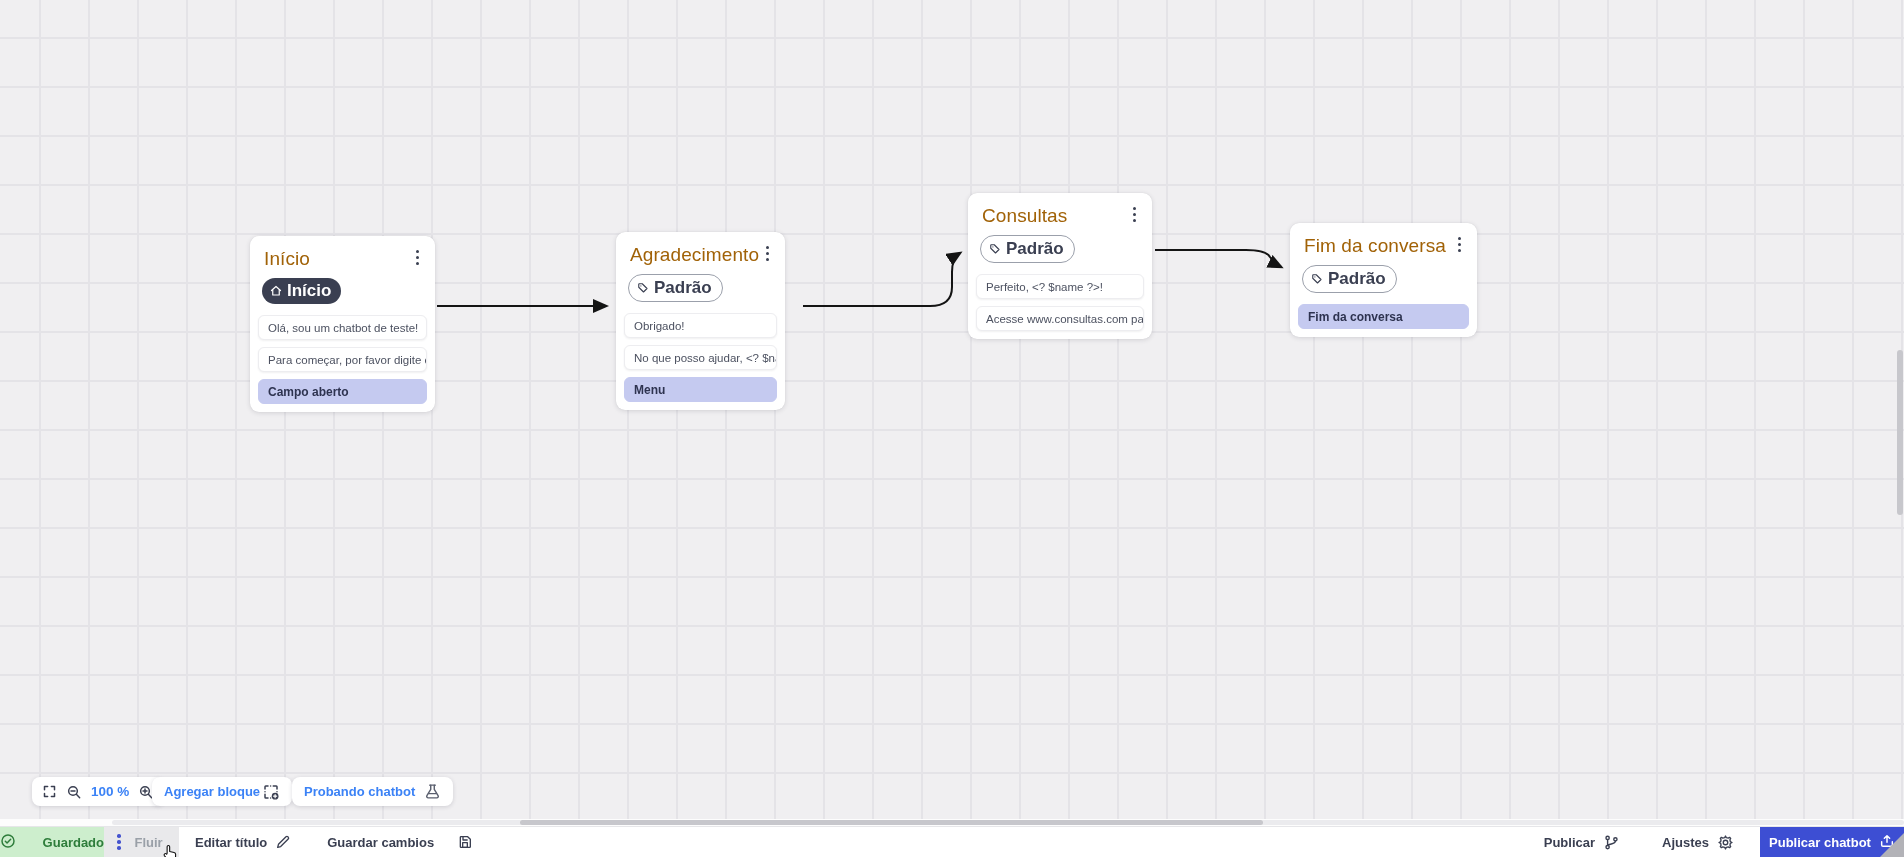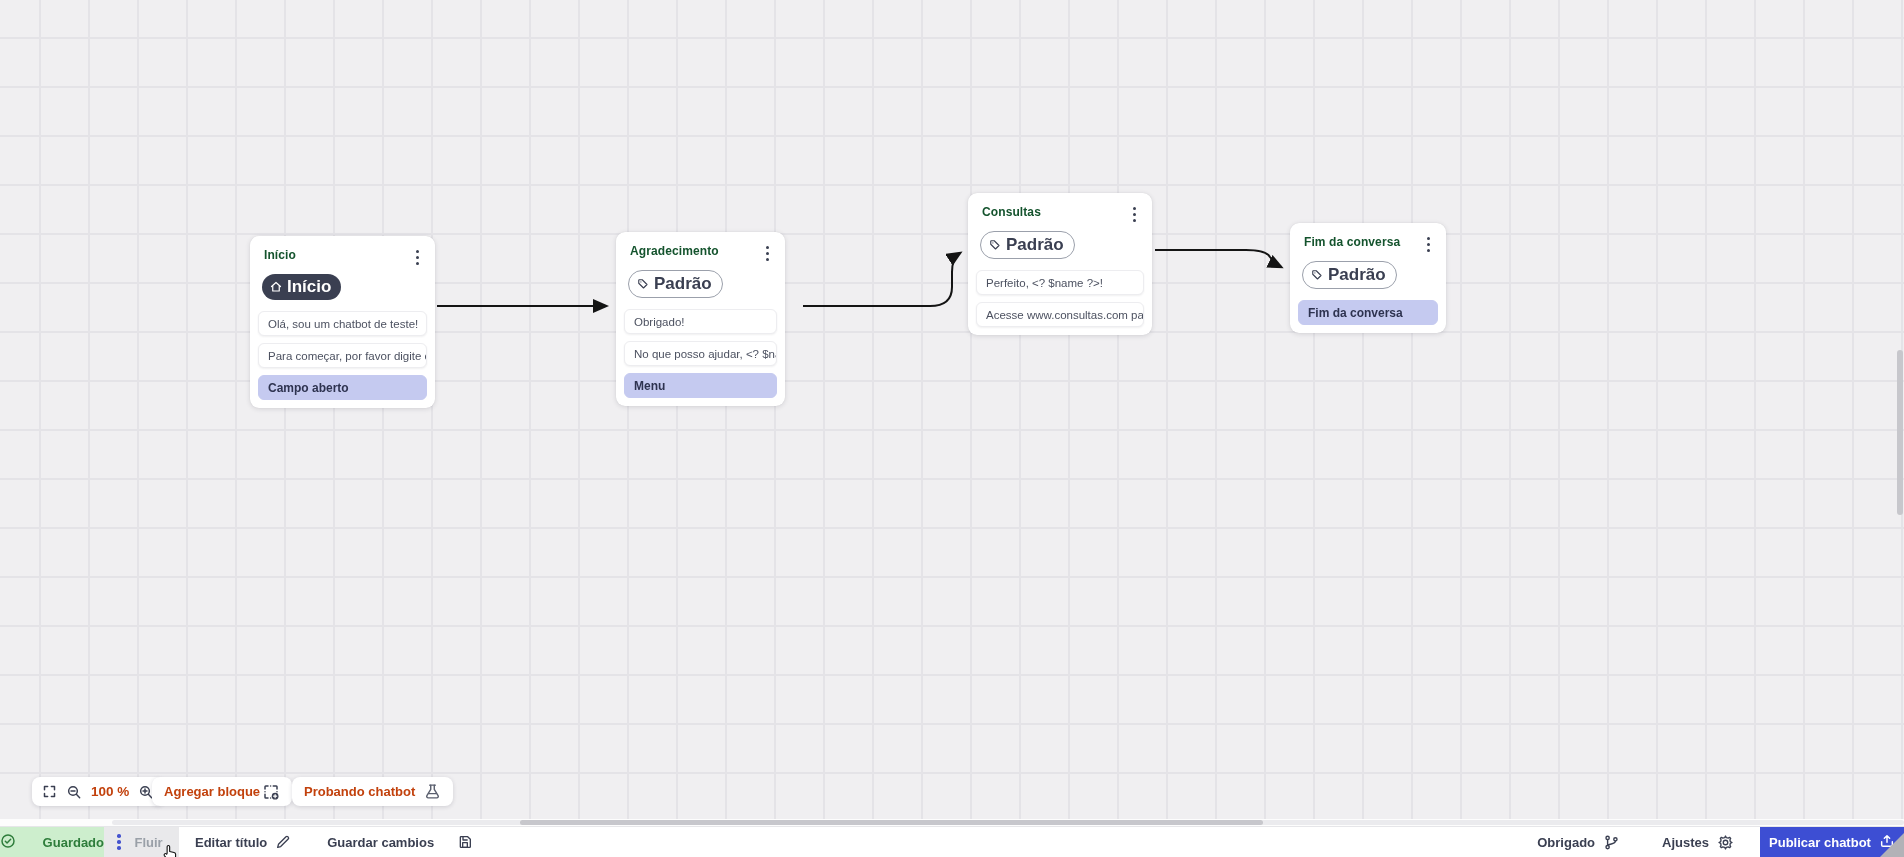--- a/index.html
+++ b/index.html
@@ -20,21 +20,21 @@
   svg.edges { position:absolute; inset:0; width:100%; height:100%; }
   .edge { stroke:#141414; stroke-width:2; fill:none; }
 
   
   .node {
     position:absolute; background:#fff; border-radius:9px;
     box-shadow:0 1px 5px rgba(40,40,60,.14), 0 0 1px rgba(40,40,60,.12);
     padding:10px 8px 8px;
   }
   .node-header { display:flex; justify-content:space-between; align-items:flex-start; padding:2px 2px 0 6px; }
-  .node-title { font-size:12px; font-weight:700; color:#14532d; letter-spacing:.1px; }
+  .node-title { font-size:19px; font-weight:400; color:#a16207; letter-spacing:.1px; }
   .kebab { width:16px; height:18px; display:flex; flex-direction:column; align-items:center;
     justify-content:center; gap:3px; cursor:pointer; }
   .kebab i { width:3px; height:3px; border-radius:50%; background:#3a3f51; display:block; }
   .badge { display:inline-flex; align-items:center; gap:5px; margin:8px 0 0 4px;
     font-size:17px; font-weight:700; border-radius:999px; padding:3px 10px 3px 8px; }
   .badge.dark { background:#3a3f51; color:#fff; }
   .badge.outline { background:#fff; color:#3a3f51; border:1px solid #9ba0ab; }
   .badge svg { display:block; }
   .node-items { margin-top:11px; }
   .node-item {
@@ -43,21 +43,21 @@
     background:#fff; border:1px solid #ededf0; box-shadow:0 1px 2px rgba(40,40,60,.07);
     white-space:nowrap; overflow:hidden;
   }
   .node-item:last-child { margin-bottom:0; }
   .node-item.hl { background:#c5caf0; border-color:#c5caf0; color:#2e3350; font-weight:700;
     box-shadow:none; font-size:12px; }
 
   
   .tool { position:absolute; height:29px; background:#fff; border-radius:8px;
     box-shadow:0 1px 4px rgba(40,40,60,.16); display:flex; align-items:center;
-    font-size:13px; font-weight:700; color:#c2410c; cursor:pointer; }
+    font-size:13px; font-weight:700; color:#3b82f6; cursor:pointer; }
   .zoombar { left:32px; top:777px; padding:0 10px; gap:9px; }
   .zoombar .zval { font-weight:700; font-size:13.5px; }
   .btn-addblock { left:152px; top:777px; padding:0 12px; gap:2px; }
   .btn-test { left:292px; top:777px; padding:0 12px; gap:9px; }
   .tool svg { display:block; }
 
   
   .hgutter { position:absolute; left:0; right:0; top:819px; height:7px; background:#fdfdfd; }
   .htrack { position:absolute; left:112px; right:0; top:1px; height:5px; background:#ebebee; border-radius:3px; }
   .hthumb { position:absolute; left:408px; width:743px; top:0; height:5px; background:#c7c7cc; border-radius:3px; }
@@ -153,21 +153,21 @@
             <svg width="12" height="12" viewBox="0 0 24 24" fill="none" stroke="#3a3f51" stroke-width="2.2" stroke-linejoin="round">
               <path d="M3.5 10.5V4.5a1 1 0 0 1 1-1h6l9.5 9.5-7 7L3.5 10.5z"></path>
               <circle cx="7.8" cy="7.8" r="1.1" fill="#3a3f51" stroke="none"></circle>
             </svg>
           </span>
           <span>Padrão</span>
         </span><div class="node-items">
           <div class="node-item">Perfeito, &lt;? $name ?&gt;!</div>
           <div class="node-item">Acesse www.consultas.com par...</div>
         </div></div>
-      <div class="node" style="left: 1290px; top: 223px; width: 156px;"><div class="node-header">
+      <div class="node" style="left: 1290px; top: 223px; width: 187px;"><div class="node-header">
           <span class="node-title">Fim da conversa</span>
           <span class="kebab">
             <i></i>
             <i></i>
             <i></i>
           </span>
         </div><span class="badge outline">
           <span style="display: flex;">
             <svg width="12" height="12" viewBox="0 0 24 24" fill="none" stroke="#3a3f51" stroke-width="2.2" stroke-linejoin="round">
               <path d="M3.5 10.5V4.5a1 1 0 0 1 1-1h6l9.5 9.5-7 7L3.5 10.5z"></path>
@@ -266,21 +266,21 @@
         <path d="M5 5a1 1 0 0 1 1-1h10l4 4v11a1 1 0 0 1-1 1H6a1 1 0 0 1-1-1V5z"></path>
         <path d="M9 4v5h7"></path>
           <rect x="8.5" y="13" width="7" height="7"></rect>
         </svg>
     </span>
   </div>
 
   <div class="sb-spacer"></div>
 
   <div class="sb-btn btn-versions">
-    <span>Obrigado</span>
+    <span>Publicar</span>
     <span>
       <svg width="17" height="17" viewBox="0 0 24 24" fill="none" stroke="#3a3f51" stroke-width="2" stroke-linecap="round">
         <circle cx="6.5" cy="5.5" r="2.3"></circle>
           <circle cx="6.5" cy="18.5" r="2.3"></circle>
           <circle cx="17.5" cy="7.5" r="2.3"></circle>
         <path d="M6.5 8v8M17.5 10c0 4.5-7 3.5-10 5.5"></path>
         </svg>
     </span>
   </div>
 

